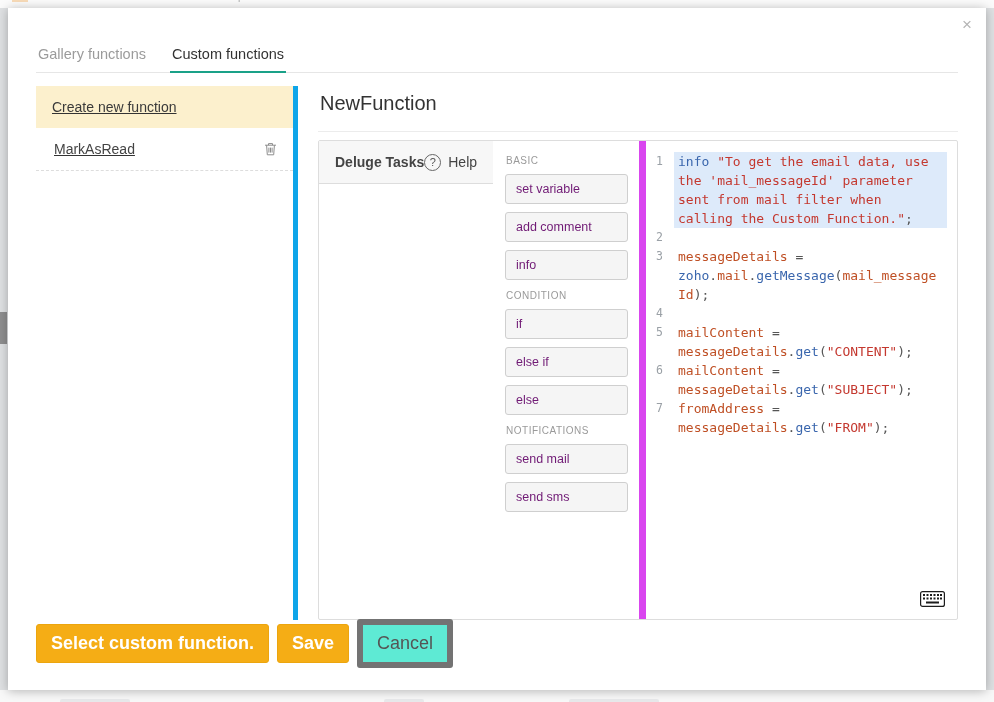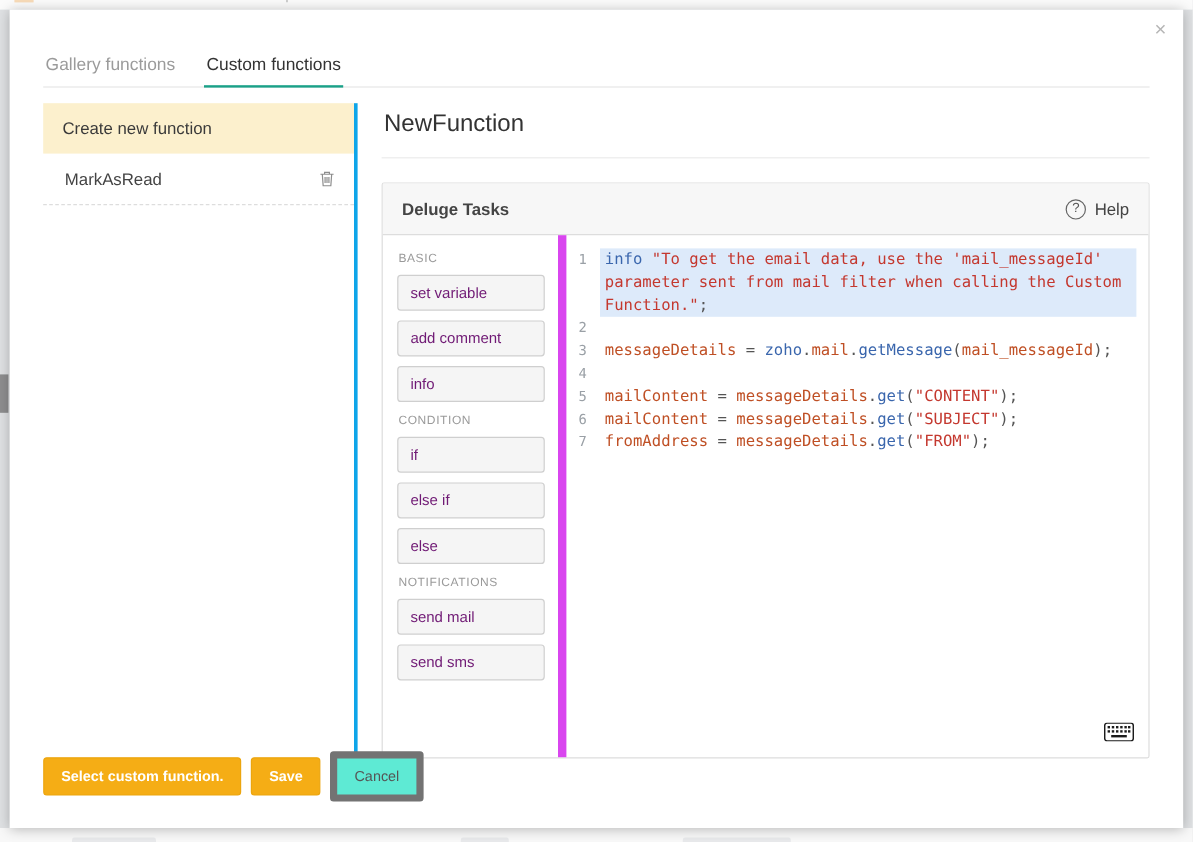--- a/index.html
+++ b/index.html
@@ -59,39 +59,39 @@
   .tab {
     font-size:14.5px; padding:0 2px 9px 2px; cursor:pointer; color:#9b9b9b;
   }
   .tab.active {
     color:#333; border-bottom:2px solid #1aa188; margin-bottom:-1px;
   }
 
   .content-row { display:flex; padding:0 28px; margin-top:13px; }
 
   
-  .fn-sidebar { width:262px; flex:none; border-right:3px solid #0ea5e9; min-height:482px; }
+  .fn-sidebar { width:262px; flex:none; border-right:5px solid #0ea5e9; min-height:482px;text-decoration:underline; }
   .create-new {
     background:#fcf0cd; padding:13px 16px; font-size:14px; color:#3a3a3a; cursor:pointer;
   }
   .fn-row {
     display:flex; align-items:center; justify-content:space-between;
     padding:13px 16px 13px 18px; font-size:14px; color:#444;
     border-bottom:1px dashed #ddd; cursor:pointer;
   }
   .trash { display:inline-flex; cursor:pointer; }
 
   
   .fn-main { flex:1; padding-left:20px; min-width:0; }
   .fn-title { font-size:20px; font-weight:400; color:#333; padding:6px 0 16px 2px;
     border-bottom:1px solid #ececec; }
 
   .panel {
-    border:1px solid #ddd; margin-top:20px; height:480px;
-    display:flex; flex-direction:column; border-radius:2px;
+    border:1px solid #ddd; margin-top:8px; height:480px;
+    display:flex; flex-direction:row; border-radius:2px;
   }
   .panel-header {
     height:43px; flex:none; background:#f7f7f7; border-bottom:1px solid #ddd;
     display:flex; align-items:center; justify-content:space-between; padding:0 16px;
   }
   .panel-title { font-size:14px; font-weight:700; color:#444; }
   .help-link { display:flex; align-items:center; gap:7px; font-size:14px; color:#444; cursor:pointer; }
   .help-q {
     width:17px; height:17px; border:1px solid #666; border-radius:50%;
     font-size:11px; display:flex; align-items:center; justify-content:center; color:#555;
@@ -130,21 +130,21 @@
   .tk-fn  { color:#3a66ad; }
   .tk-str { color:#c4382f; }
   .tk-var { color:#bf4f24; }
   .tk-pl  { color:#555; }
   .kbd-icon { position:absolute; right:12px; bottom:8px; cursor:pointer; }
 
   
   .modal-footer {
     position:absolute; left:28px; bottom:22px; display:flex; gap:8px; align-items:center;
   }
-  .btn { border-radius:3px; font-size:12px; cursor:pointer; padding:8px 14px;
+  .btn { border-radius:3px; font-size:18px; cursor:pointer; padding:8px 14px;
     font-family:"Liberation Sans",sans-serif; }
   .btn-yellow { background:#f5ad15; border:1px solid #eca50e; color:#fff; font-weight:700; }
   .btn-plain  { background:#5eead4; border:6px solid #737373; color:#555; }
 </style>
 </head>
 <body>
 
 <div class="underlay-top">
   <div class="strip-inner">
     <span class="bg-logo"></span>

